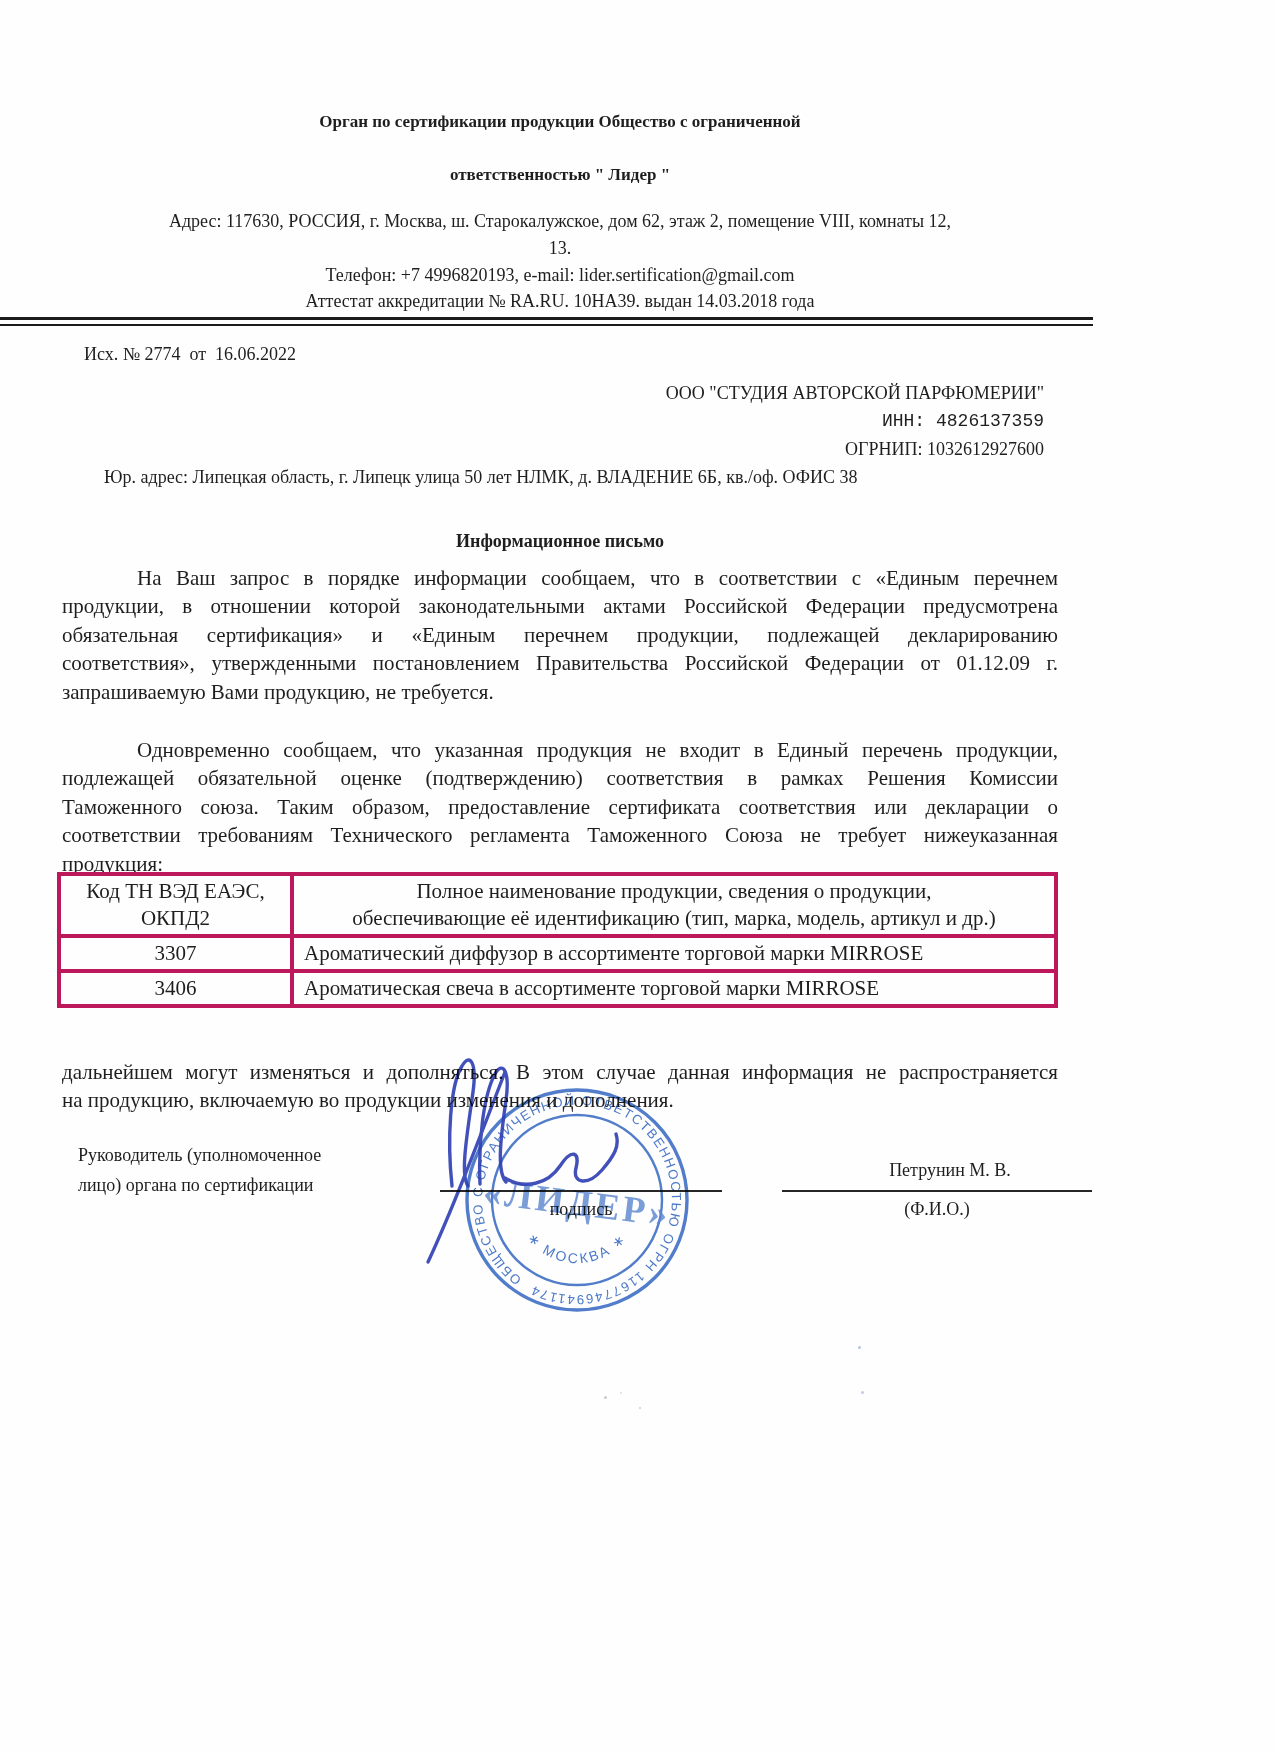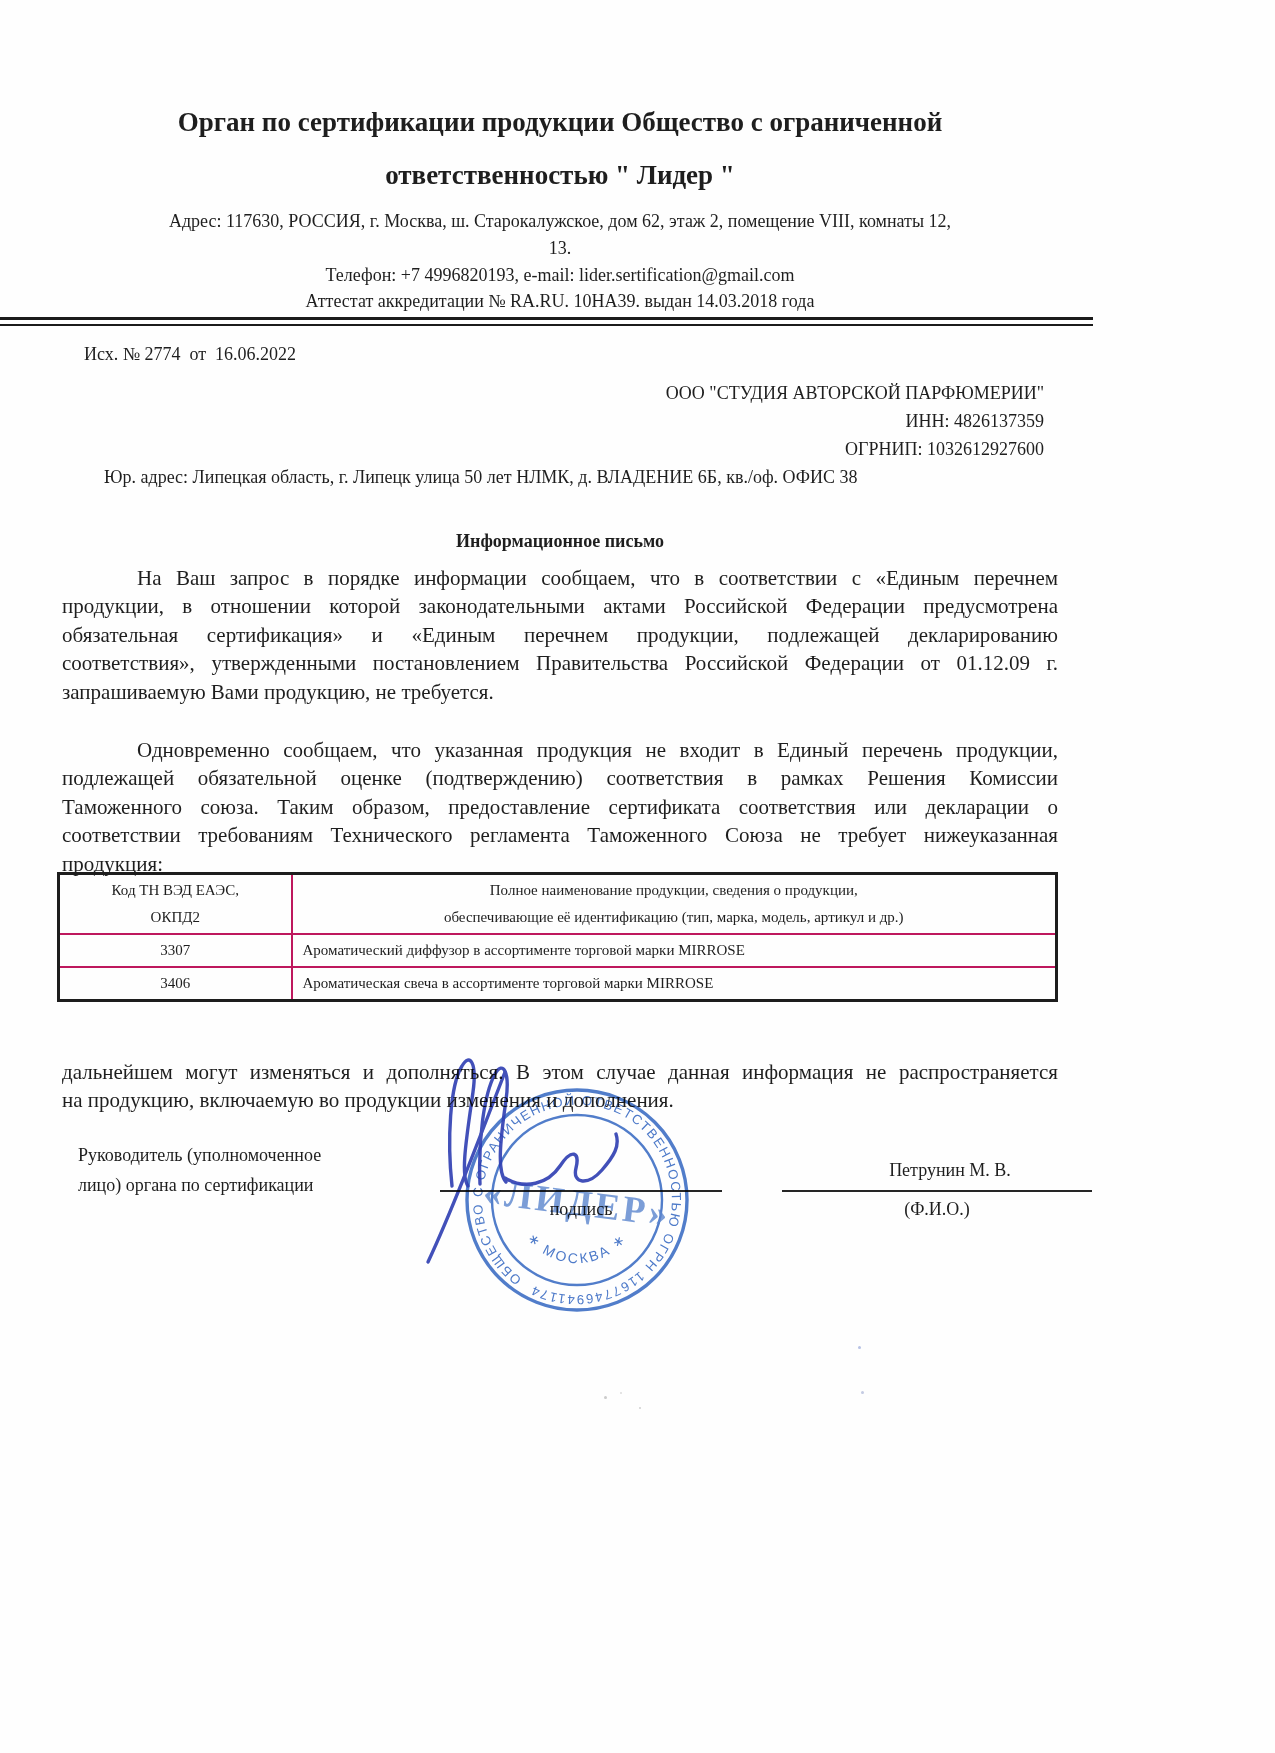--- a/index.html
+++ b/index.html
@@ -4,32 +4,32 @@
 <style>
   html,body{margin:0;padding:0;background:#ffffff;}
   .page{
     position:relative;width:1275px;height:1753px;background:#fefefe;overflow:hidden;
     font-family:"Liberation Serif","DejaVu Serif",serif;color:#1e1e1e;
   }
   .abs{position:absolute;}
   .center{text-align:center;}
   .b{font-weight:bold;}
   .fs21{font-size:18px;line-height:27px;}
-  .fs23{font-size:27px;line-height:28px;}
+  .fs23{font-size:17px;line-height:28px;}
   
   .lh-block{left:60px;width:1000px;text-align:center;}
   .rule{left:0;width:1093px;background:#1b1b1b;}
   
   .para{left:62px;width:996px;}
   .jl{font-size:21px;line-height:28.4px;text-align:justify;text-align-last:justify;}
   .jl-last{text-align-last:left;}
   .indent{padding-left:75px;}
   
   table.prod{border-collapse:collapse;table-layout:fixed;width:1001px;}
-  table.prod td{border:2px solid #be185d;font-size:15px;line-height:27px;padding:2px 10px;vertical-align:middle;}
+  table.prod td{border:4px solid #be185d;font-size:21px;line-height:27px;padding:2px 10px;vertical-align:middle;}
   table.prod{border:3px solid #1d1d1d;}
   td.c{text-align:center;}
   
   .sig-line{height:2px;background:#262626;}
   .stamp-svg{mix-blend-mode:multiply;}
   .speck{position:absolute;border-radius:50%;}
 </style>
 </head>
 <body>
 
@@ -41,21 +41,21 @@
   <div class="abs lh-block fs21" style="top:235px;">13.</div>
   <div class="abs lh-block fs21" style="top:262px;">Телефон: +7 4996820193, e-mail: lider.sertification@gmail.com</div>
   <div class="abs lh-block fs21" style="top:288px;">Аттестат аккредитации № RA.RU. 10НА39. выдан 14.03.2018 года</div>
 
   <div class="abs rule" style="top:317px;height:3px;"></div>
   <div class="abs rule" style="top:324px;height:2px;"></div>
 
   <div class="abs fs21" style="left:84px;top:341px;white-space:pre;">Исх. № 2774  от  16.06.2022</div>
 
   <div class="abs fs21" style="right:231px;top:380px;text-align:right;">ООО "СТУДИЯ АВТОРСКОЙ ПАРФЮМЕРИИ"</div>
-  <div class="abs fs21" style="right:231px;top:408px;text-align:right;">ИНН: 4826137359</div>
+  <div class="abs fs21" style="right:231px;top:408px;text-align:right;font-family:Liberation Mono, monospace;">ИНН: 4826137359</div>
   <div class="abs fs21" style="right:231px;top:436px;text-align:right;">ОГРНИП: 1032612927600</div>
   <div class="abs fs21" style="left:104px;top:464px;width:956px;">Юр. адрес: Липецкая область, г. Липецк улица 50 лет НЛМК, д. ВЛАДЕНИЕ 6Б, кв./оф. ОФИС 38</div>
 
   <div class="abs lh-block b fs21" style="top:528px;">Информационное письмо</div>
 
   <div class="abs para" style="top:564px;">
     <div class="jl indent">На Ваш запрос в порядке информации сообщаем, что в соответствии с «Единым перечнем</div>
     <div class="jl">продукции, в отношении которой законодательными актами Российской Федерации предусмотрена</div>
     <div class="jl">обязательная сертификация» и «Единым перечнем продукции, подлежащей декларированию</div>
     <div class="jl">соответствия», утвержденными постановлением Правительства Российской Федерации от 01.12.09 г.</div>

